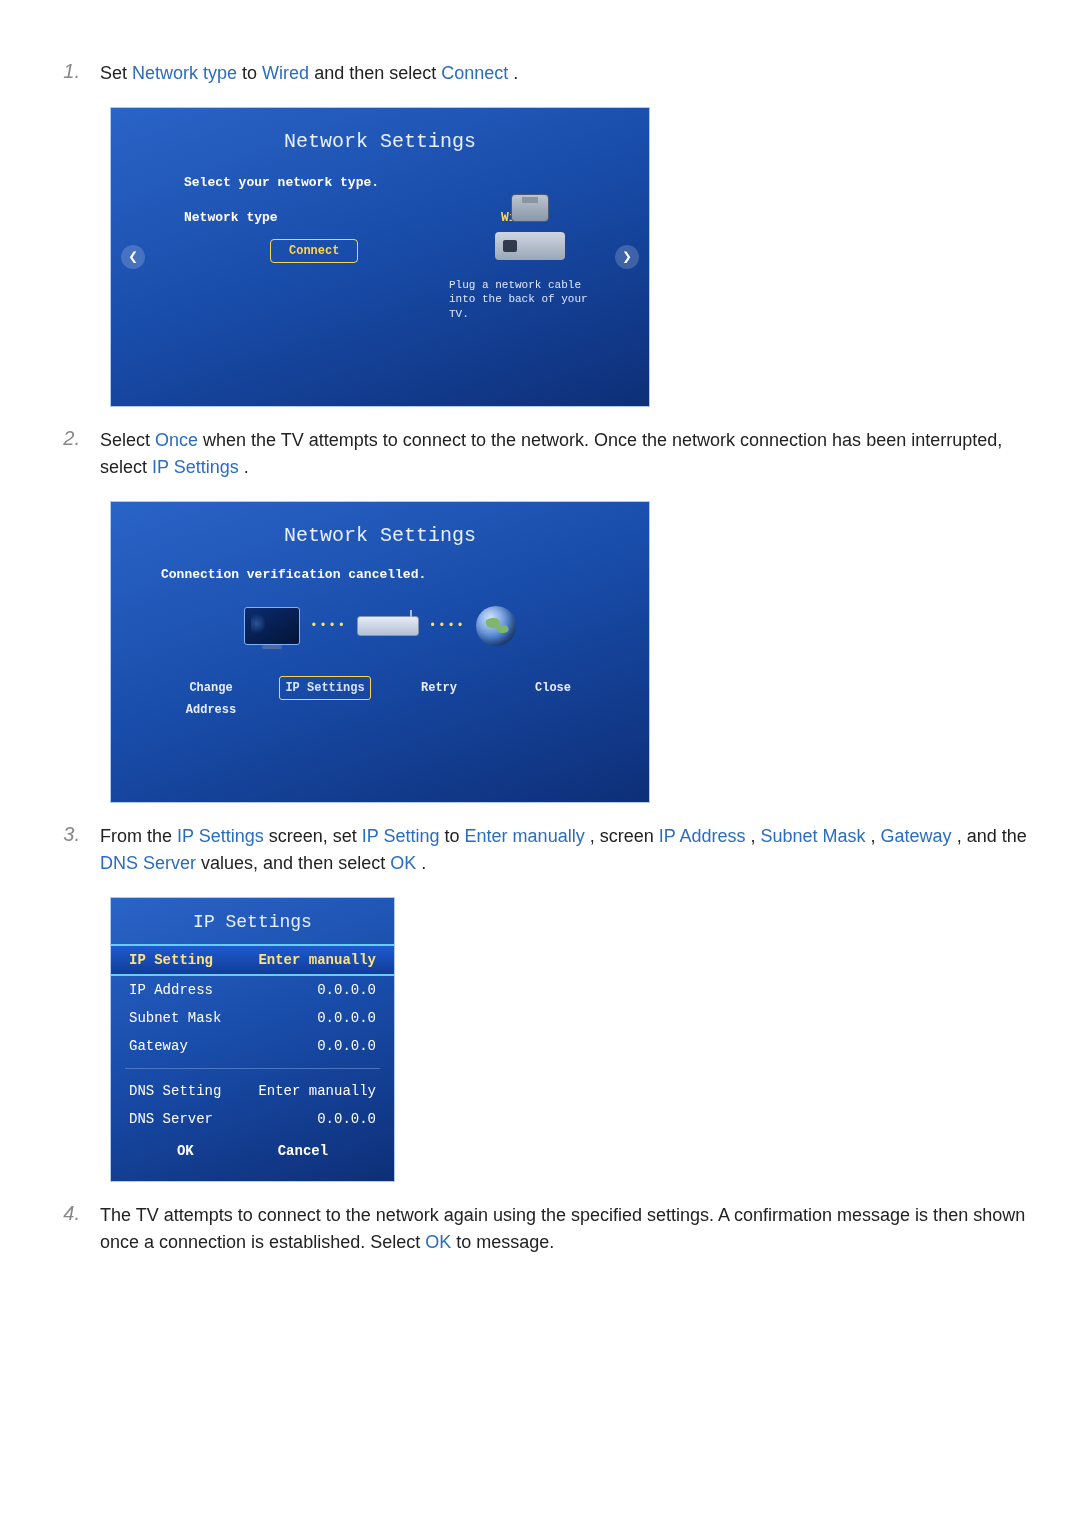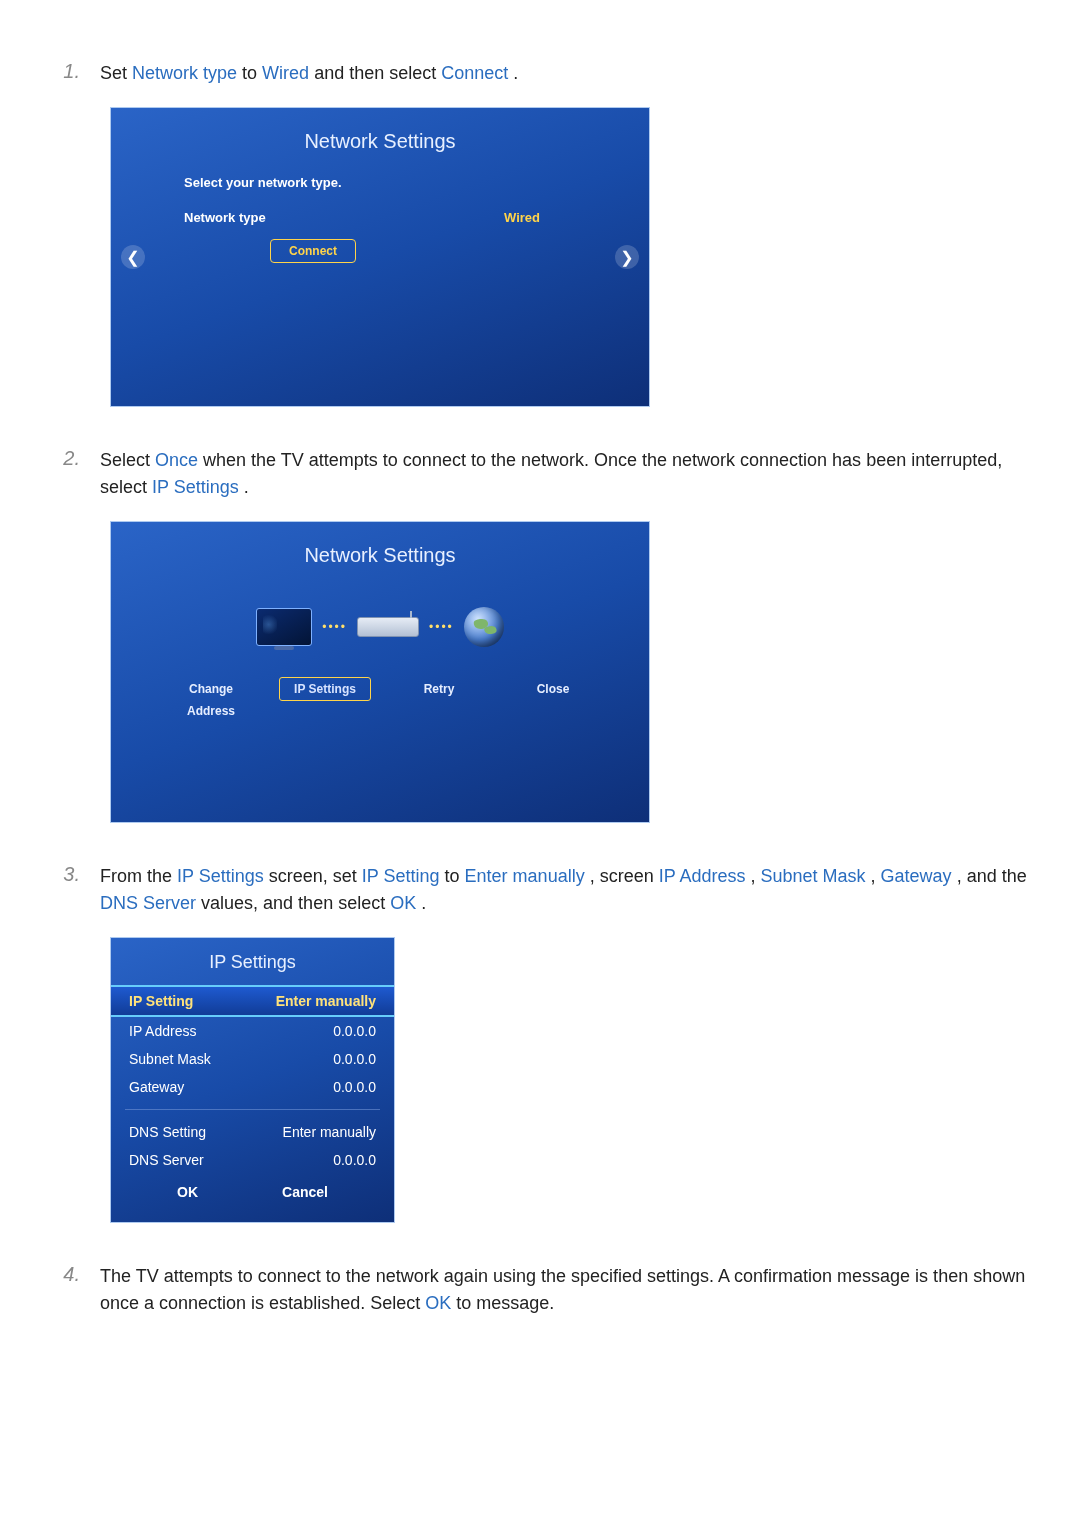--- a/index.html
+++ b/index.html
@@ -22,22 +22,23 @@
     flex-shrink: 0;
   }
   .step-text { flex: 1; line-height: 1.5; }
   .hl { color: #2a6dbf; font-weight: 500; }
 
   
   .panel {
     background: linear-gradient(160deg, #2a64c7 0%, #184ba8 50%, #0e2f78 100%);
     border: 1px solid #aecaf0;
     color: #fff;
-    margin: 0 0 40px 70px;
-    position: relative;
+    margin: 0 0 20px 70px;
+    position: relative;
+    font-family: Liberation Mono, monospace;
   }
   .panel-title {
     text-align: center;
     font-size: 20px;
     font-weight: 300;
     padding: 22px 0 16px 0;
     color: #e8f0ff;
   }
 
   
@@ -226,36 +227,42 @@
   <div class="nav-arrow nav-left">❮</div>
   <div class="nav-arrow nav-right">❯</div>
   <div class="p1-body">
     <div class="p1-select-text">Select your network type.</div>
     <div class="p1-row">
       <span class="p1-row-label">Network type</span>
       <span class="p1-row-val">Wired</span>
     </div>
     <div class="p1-connect">Connect</div>
   </div>
+  <div class="p1-illus-box">
+    <div class="p1-cable"></div>
+    <div class="p1-port"></div>
+    <div class="p1-hint">Plug a network cable into the back of your TV.</div>
+  </div>
 </div>
 
 <div class="step">
   <div class="step-num">2.</div>
   <div class="step-text">
     <span>Select </span>
     <span class="hl">Once</span>
     <span> when the TV attempts to connect to the network. Once the network connection has been interrupted, select </span>
     <span class="hl">IP Settings</span>
     <span>.</span>
   </div>
 </div>
 
 <div class="panel panel2">
   <div class="panel-title">Network Settings</div>
   <div class="p2-body">
+    <div class="p2-msg">Connection verification cancelled.</div>
     <div class="p2-diagram">
       <div class="ico-tv"></div>
       <div class="dots">••••</div>
       <div class="ico-router"></div>
       <div class="dots">••••</div>
       <div class="ico-globe"></div>
     </div>
     <div class="p2-btnrow">
       <div class="p2-btn">Change Address</div>
       <div class="p2-btn active">IP Settings</div>

